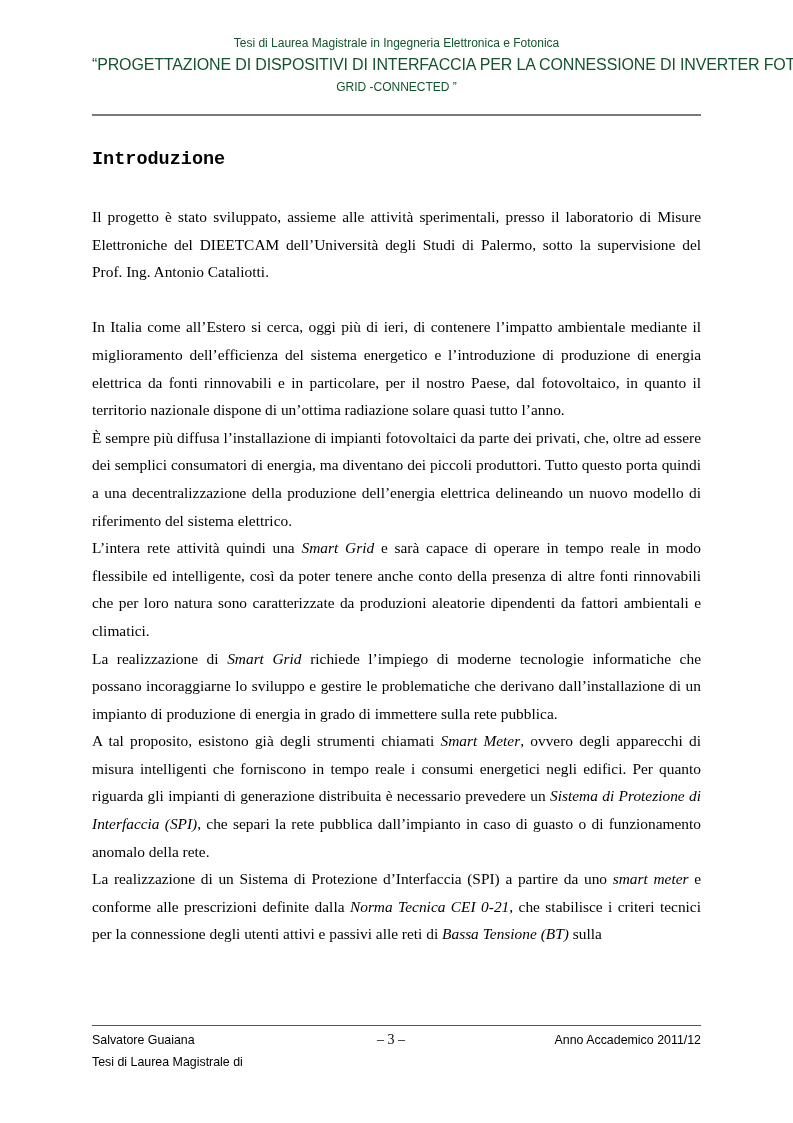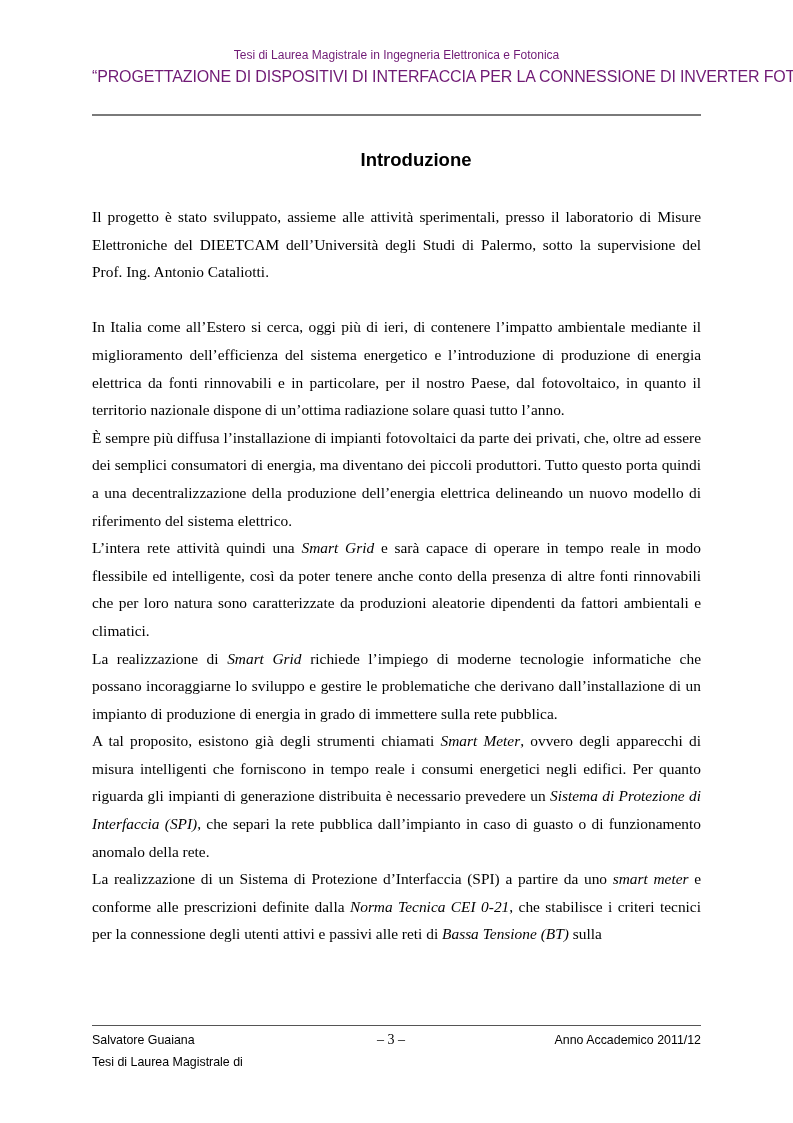--- a/index.html
+++ b/index.html
@@ -10,45 +10,45 @@
     body {
       width: 793px;
       height: 1123px;
       position: relative;
       overflow: hidden;
       color: #000;
     }
     .page-header {
       position: absolute;
       left: 92px;
-      top: 44px;
+      top: 32px;
       width: 609px;
       text-align: center;
       font-family: "Liberation Sans", sans-serif;
       font-size: 12px;
       line-height: 22px;
-      color: #701a75;
+      color: #14532d;
     }
     .page-header .line { display: block; white-space: nowrap; }
     .page-header .line.sub { letter-spacing: -0.15px; font-size: 16px; }
     .header-rule {
       position: absolute;
       left: 92px;
       top: 114px;
       width: 609px;
       height: 2px;
       background: #7a7a7a;
     }
     .title {
       position: absolute;
       left: 92px;
       top: 148px;
       width: 648px;
-      text-align: center;
-      font-family: Liberation Sans, sans-serif;
+      text-align: left;
+      font-family: Liberation Mono, monospace;
       font-weight: bold;
       font-size: 18.5px;
       line-height: 24px;
     }
     .body-text {
       position: absolute;
       left: 92px;
       top: 203px;
       width: 609px;
       font-family: "Liberation Serif", serif;
@@ -84,20 +84,21 @@
       font-family: "Liberation Serif", serif; font-size: 14px; margin-left: -25px;
     }
     .footer .right { position: absolute; right: 0; top: 0; text-align: left; white-space: nowrap; }
   </style>
 </head>
 <body>
 
 <div class="page-header">
   <span class="line">Tesi di Laurea Magistrale in Ingegneria Elettronica e Fotonica</span>
   <span class="line sub">“PROGETTAZIONE DI DISPOSITIVI DI INTERFACCIA PER LA CONNESSIONE DI INVERTER FOTOVOLTAICI</span>
+  <span class="line">GRID -CONNECTED ”</span>
 </div>
 <div class="header-rule"></div>
 
 <div class="title">Introduzione</div>
 
 <div class="body-text" id="body-text">
     <p class="para"><span>Il progetto è stato sviluppato, assieme alle attività sperimentali, presso il laboratorio di Misure Elettroniche del DIEETCAM dell’Università degli Studi di Palermo, sotto la supervisione del Prof. Ing. Antonio Cataliotti.</span></p>
     <p class="para gap"><span>In Italia come all’Estero si cerca, oggi più di ieri, di contenere l’impatto ambientale mediante il miglioramento dell’efficienza del sistema energetico e l’introduzione di produzione di energia elettrica da fonti rinnovabili e in particolare, per il nostro Paese, dal fotovoltaico, in quanto il territorio nazionale dispone di un’ottima radiazione solare quasi tutto l’anno.</span></p>
     <p class="para"><span>È sempre più diffusa l’installazione di impianti fotovoltaici da parte dei privati, che, oltre ad essere dei semplici consumatori di energia, ma diventano dei piccoli produttori. Tutto questo porta quindi a una decentralizzazione della produzione dell’energia elettrica delineando un nuovo modello di riferimento del sistema elettrico.</span></p>
     <p class="para"><span>L’intera rete attività quindi una </span><i>Smart Grid</i><span> e sarà capace di operare in tempo reale in modo flessibile ed intelligente, così da poter tenere anche conto della presenza di altre fonti rinnovabili che per loro natura sono caratterizzate da produzioni aleatorie dipendenti da fattori ambientali e climatici.</span></p>

